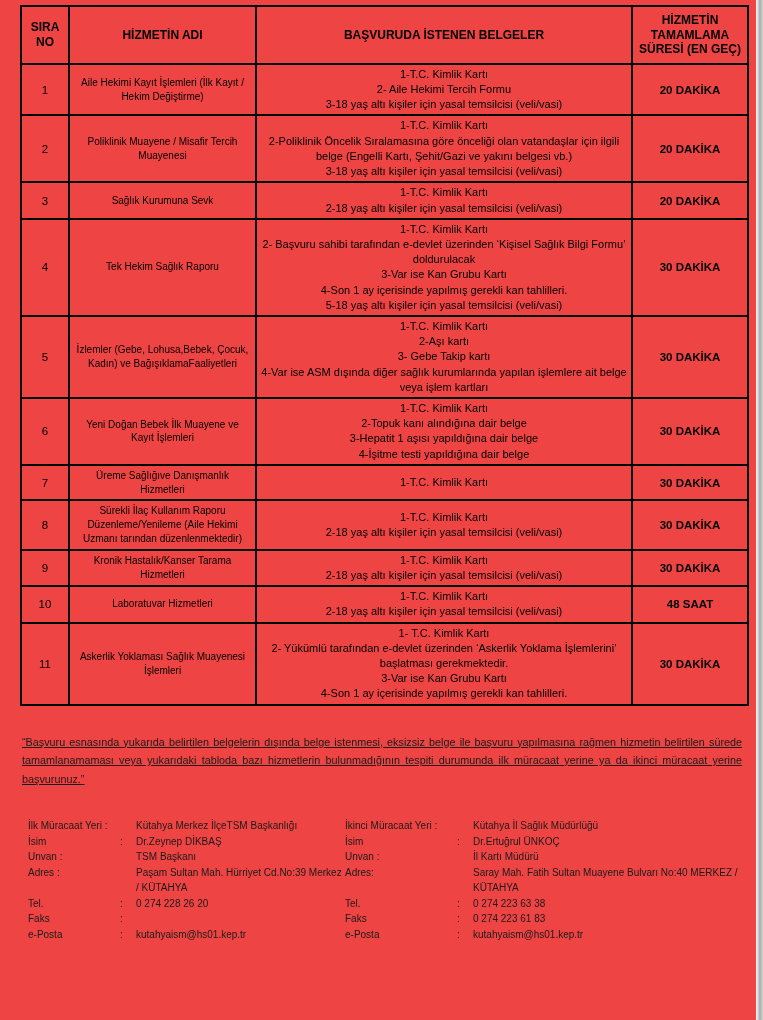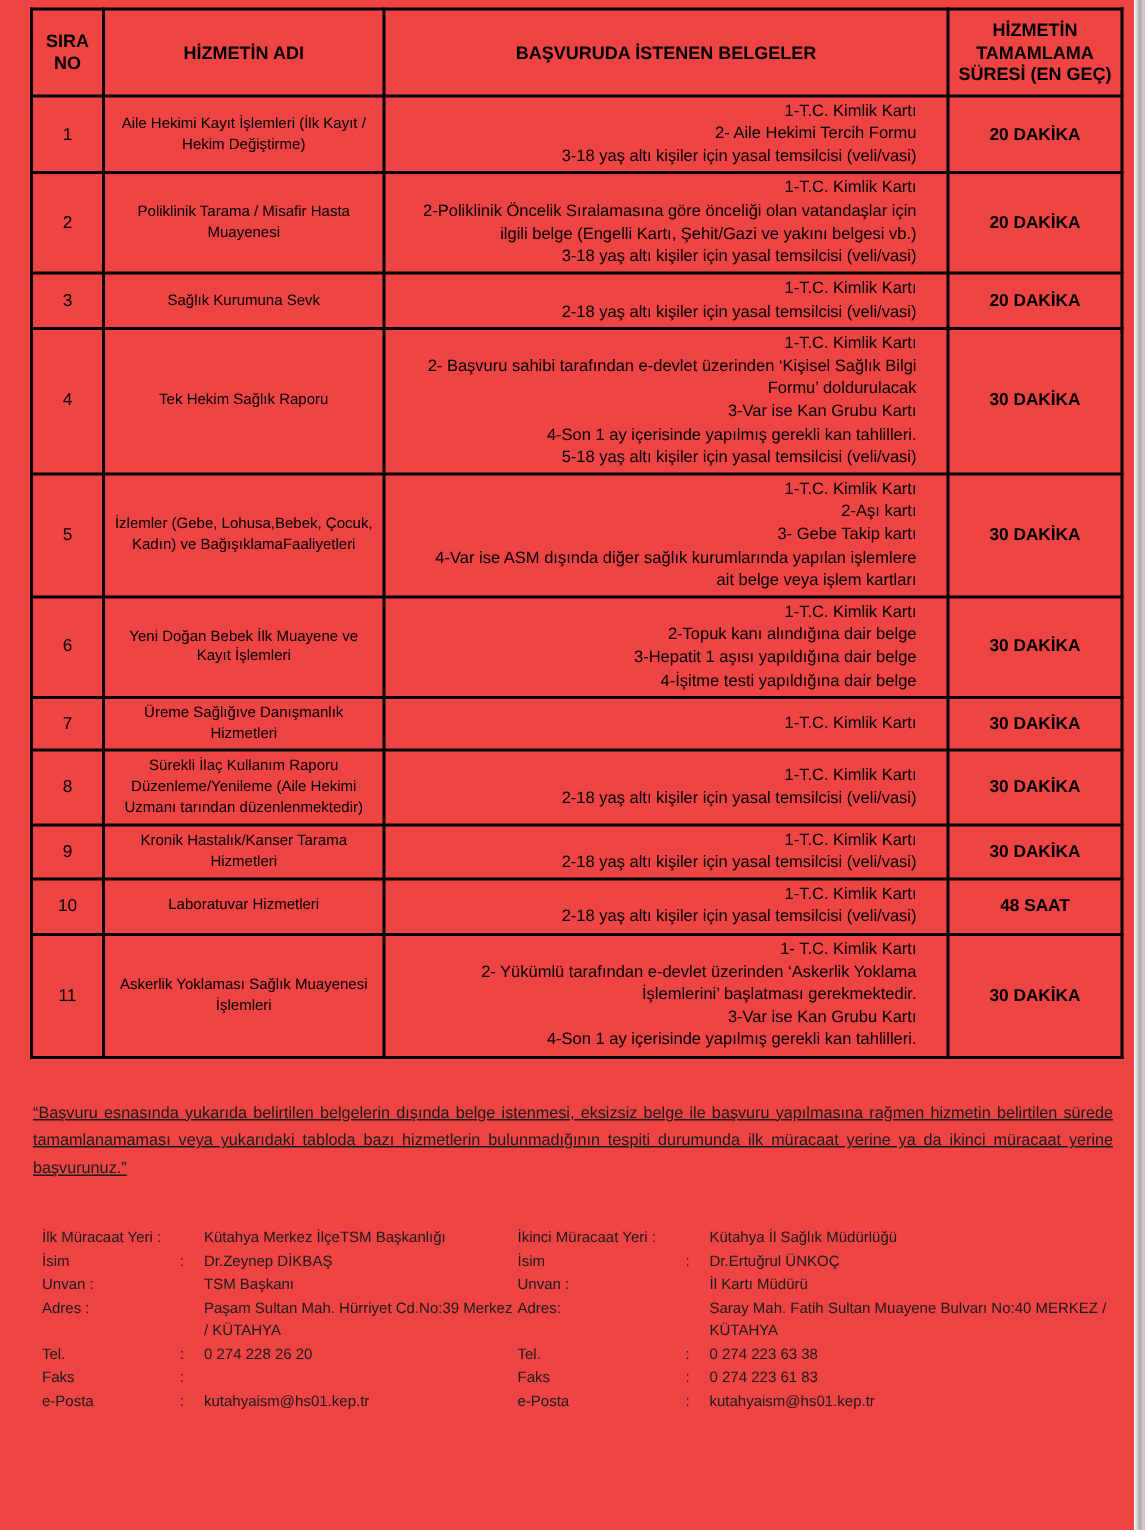--- a/index.html
+++ b/index.html
@@ -53,23 +53,23 @@
   }
   td.cell-name {
     font-size: 10px;
     text-align: center;
     line-height: 1.38;
     padding: 3px 6px;
   }
   td.cell-docs {
     font-size: 11px;
     line-height: 15.2px;
-    padding: 2px 20px;
+    padding: 2px 0;
     white-space: pre-line;
-    text-align: right;
+    text-align: center;
   }
   td.cell-dur {
     font-size: 11.5px;
     font-weight: bold;
     text-align: center;
     padding: 2px;
   }
 
   .footnote {
     margin: 27px 21px 0 22px;
@@ -122,21 +122,21 @@
           <td class="cell-no">1</td>
           <td class="cell-name">Aile Hekimi Kayıt İşlemleri (İlk Kayıt / Hekim Değiştirme)</td>
           <td class="cell-docs">1-T.C. Kimlik Kartı
 2- Aile Hekimi Tercih Formu
 3-18 yaş altı kişiler için yasal temsilcisi (veli/vasi)</td>
           <td class="cell-dur">20 DAKİKA</td>
         </tr>
 
         <tr>
           <td class="cell-no">2</td>
-          <td class="cell-name">Poliklinik Tarama / Misafir Hasta Muayenesi</td>
+          <td class="cell-name">Poliklinik Muayene / Misafir Tercih Muayenesi</td>
           <td class="cell-docs">1-T.C. Kimlik Kartı
 2-Poliklinik Öncelik Sıralamasına göre önceliği olan vatandaşlar için ilgili belge (Engelli Kartı, Şehit/Gazi ve yakını belgesi vb.)
 3-18 yaş altı kişiler için yasal temsilcisi (veli/vasi)</td>
           <td class="cell-dur">20 DAKİKA</td>
         </tr>
 
         <tr>
           <td class="cell-no">3</td>
           <td class="cell-name">Sağlık Kurumuna Sevk</td>
           <td class="cell-docs">1-T.C. Kimlik Kartı

